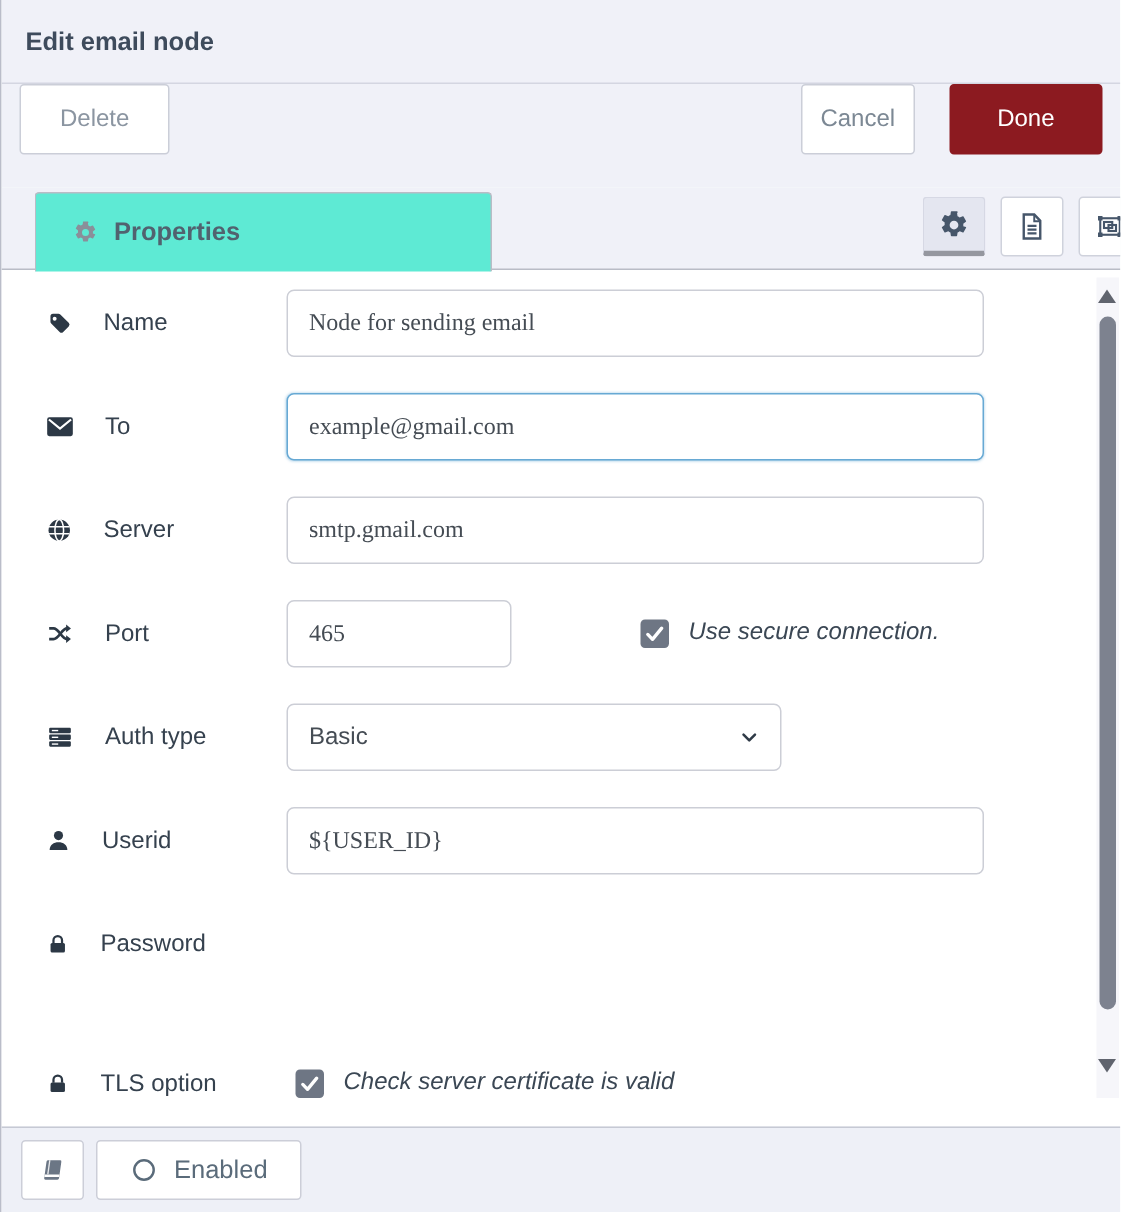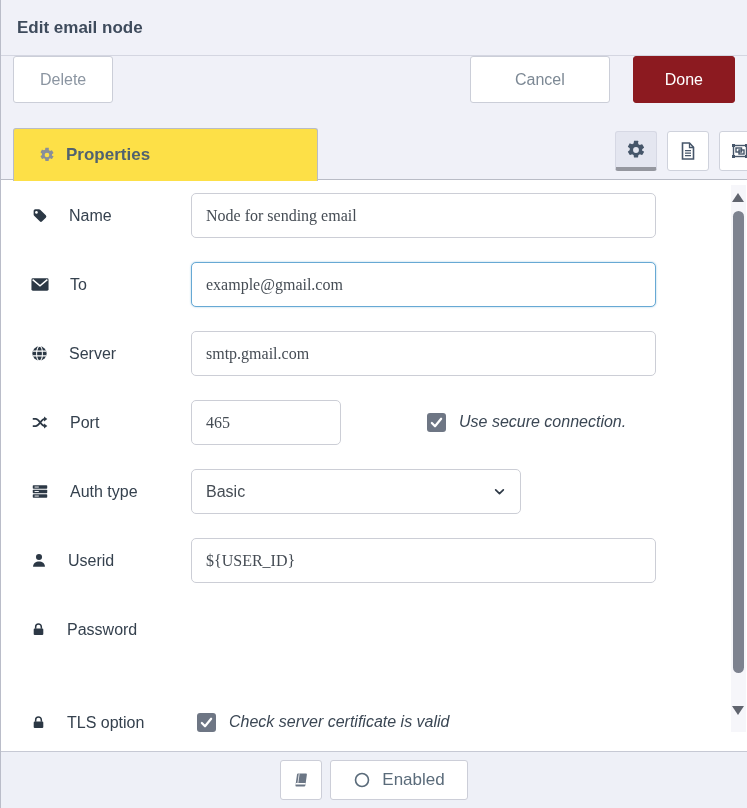--- a/index.html
+++ b/index.html
@@ -37,38 +37,38 @@
     height: 47px;
     background: #fff;
     border: 1px solid #cbced8;
     border-radius: 3px;
     font-size: 16px;
     color: #8b95a1;
     padding: 0 26px;
     font-family: inherit;
     cursor: pointer;
   }
-  .btn-cancel { color: #7c8894; padding: 0 44px; }
+  .btn-cancel { color: #7c8894; padding: 0 12px; }
   .btn-done {
     background: #8c1a20; border-color: #8c1a20; color: #fff;
     padding: 0 31px; margin-left: 23px; margin-right: 0;
   }
   .toolbar .spacer { flex: 1; }
   
   .tabbar {
     position: relative;
     height: 55px;
     background: #f0f1f8;
     border-bottom: 1px solid #b9bcc6;
   }
   .tab {
     position: absolute;
-    left: 12px; top: 3px;
+    left: 22px; top: 3px;
     width: 305px; height: 53px;
-    background: #fde047;
+    background: #5eead4;
     border: 1px solid #b9bcc6;
     border-bottom: none;
     border-radius: 3px 3px 0 0;
     display: flex; align-items: center; gap: 11px;
     padding-left: 25px;
     z-index: 2;
     color: #51626f; font-weight: bold; font-size: 17px;
   }
   .tab .icon { color: #8a8f99; display: flex; }
   .tab-icons {
@@ -180,21 +180,21 @@
     border-radius: 6px;
     cursor: pointer;
   }
   
   .pre-footer { height: 14px; background: #fff; }
   .footer {
     height: 57px;
     background: #eef0f7;
     border-top: 1px solid #c6c9d4;
     display: flex; align-items: center;
-    padding: 12px 13px; gap: 8px; justify-content: center;
+    padding: 12px 13px; gap: 8px;
   }
   .footer-btn {
     height: 40px;
     background: #fff;
     border: 1px solid #ccced8;
     border-radius: 3px;
     color: #5a6b7a; font-size: 17px;
     font-family: inherit;
     display: inline-flex; align-items: center; gap: 11px;
     cursor: pointer;

